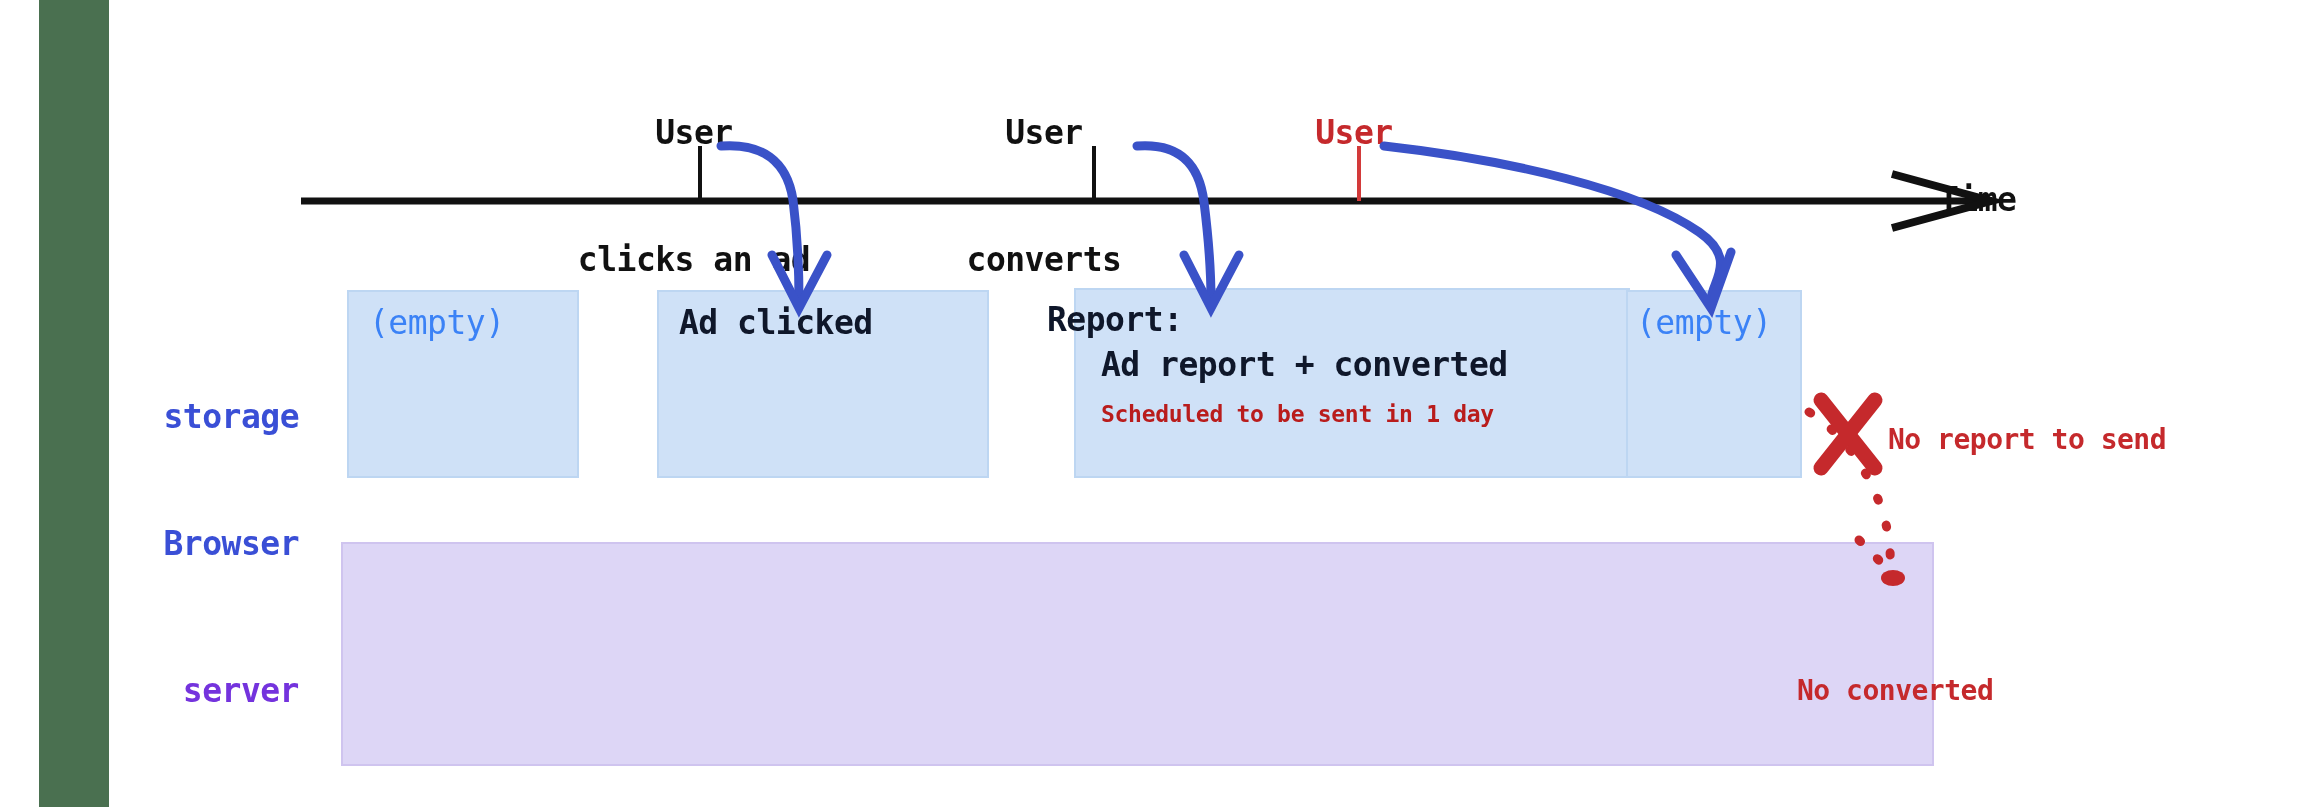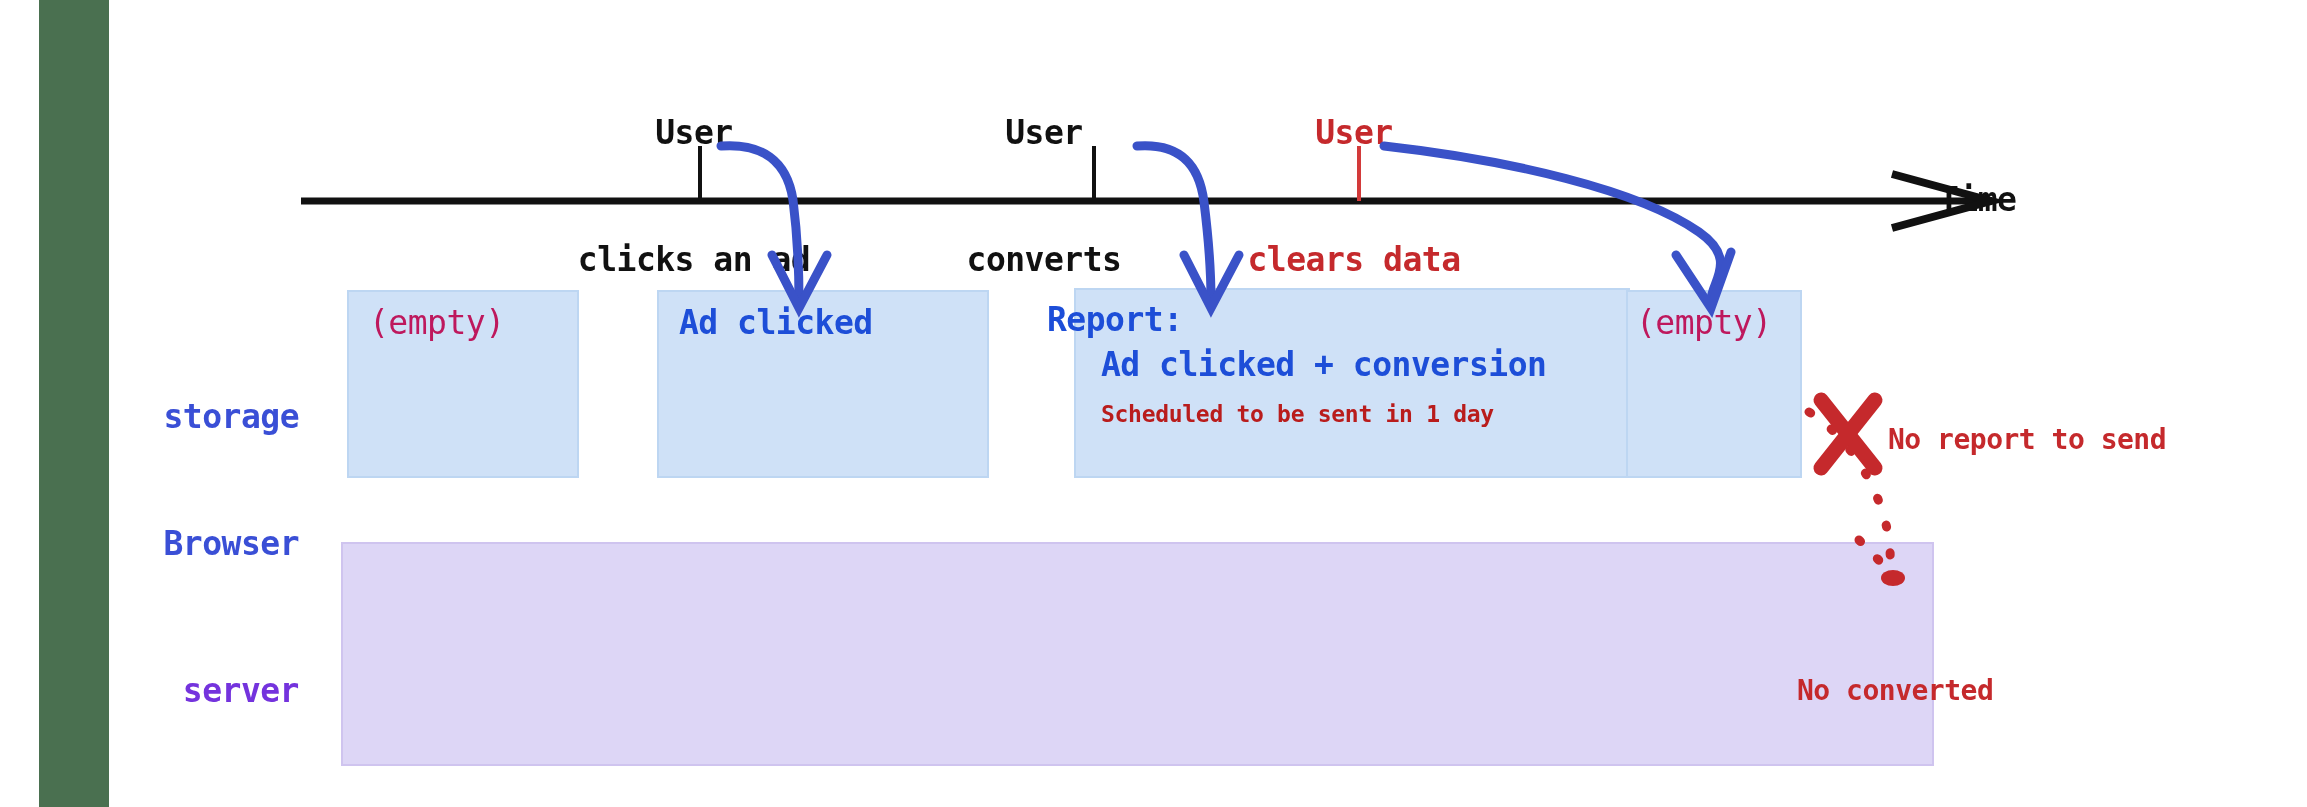--- a/index.html
+++ b/index.html
@@ -81,22 +81,22 @@
   }
   .store-text {
     position: absolute;
     font-family: "DejaVu Sans Mono", "Liberation Mono", monospace;
     font-size: 33px;
     font-weight: bold;
     line-height: 1.22;
     white-space: pre;
     letter-spacing: -0.5px;
   }
-  .txt-empty    { color: #be185d; font-weight: normal; }
-  .txt-primary  { color: #1d4ed8; }
+  .txt-empty    { color: #3b82f6; font-weight: normal; }
+  .txt-primary  { color: #0f172a; }
   .txt-note     { color: #b91c1c; font-size: 23px; font-weight: bold; letter-spacing: -0.3px; }
 
   
   .adtech-box {
     position: absolute;
     background: #ddd6f6;
     border: 2px solid #cfc4ef;
     box-sizing: border-box;
   }
 
@@ -125,21 +125,20 @@
     <div>clicks an ad</div>
   </div>
 
   <div class="evt-label evt-black" style="left:880px; top:28px; width:250px;">
     <div>User</div>
     <div>converts</div>
   </div>
 
   <div class="evt-label evt-red" style="left:1170px; top:28px; width:290px;">
     <div>User</div>
-    <div>clears data</div>
   </div>
 
   <div class="time-label" style="left:1900px; top:180px;">Time</div>
 
   <div class="row-label browser" style="left:80px; top:312px; width:180px;">
     <div>storage</div>
     <div>Browser</div>
   </div>
 
   <div class="row-label adtech" style="left:80px; top:586px; width:180px;">
@@ -147,21 +146,21 @@
   </div>
 
   <div class="store-box" style="left:308px; top:290px; width:232px; height:188px;"></div>
   <div class="store-text txt-empty" style="left:330px; top:303px;">(empty)</div>
 
   <div class="store-box" style="left:618px; top:290px; width:332px; height:188px;"></div>
   <div class="store-text txt-primary" style="left:640px; top:303px;">Ad clicked</div>
 
   <div class="store-box" style="left:1035px; top:288px; width:556px; height:190px;"></div>
   <div class="store-text txt-primary" style="left:1008px; top:300px;">Report:</div>
-  <div class="store-text txt-primary" style="left:1062px; top:345px;">Ad clicked + conversion</div>
+  <div class="store-text txt-primary" style="left:1062px; top:345px;">Ad report + converted</div>
   <div class="store-text txt-note" style="left:1062px; top:400px;">Scheduled to be sent in 1 day</div>
 
   <div class="store-box" style="left:1587px; top:290px; width:176px; height:188px;"></div>
   <div class="store-text txt-empty" style="left:1597px; top:303px;">(empty)</div>
 
   <div class="adtech-box" style="left:302px; top:542px; width:1593px; height:224px;"></div>
 
   <div class="red-note" style="left:1849px; top:422px;">No report to send</div>
 
   <div class="red-note" style="left:1758px; top:600px;">

